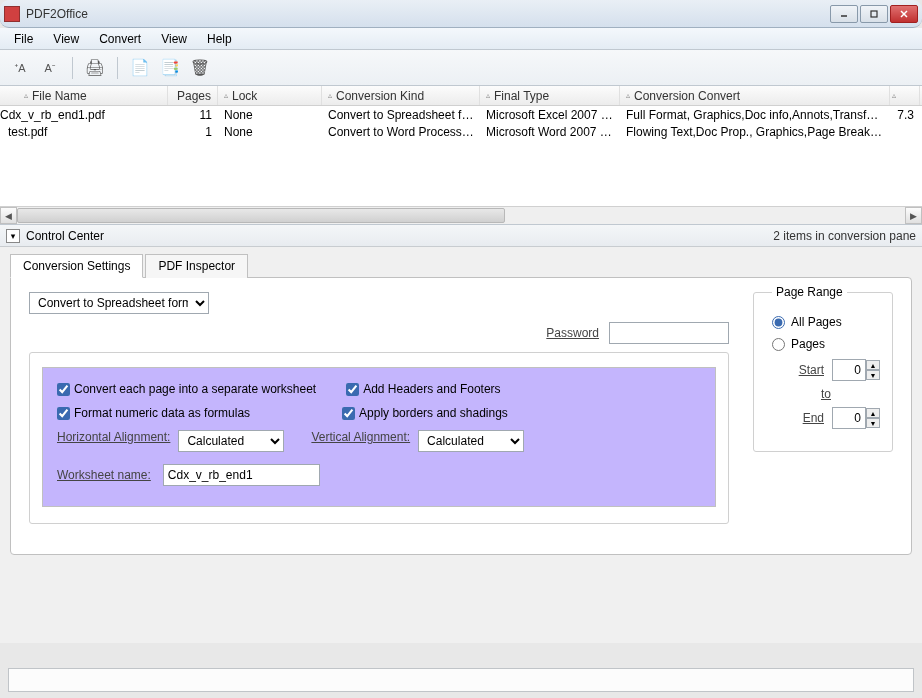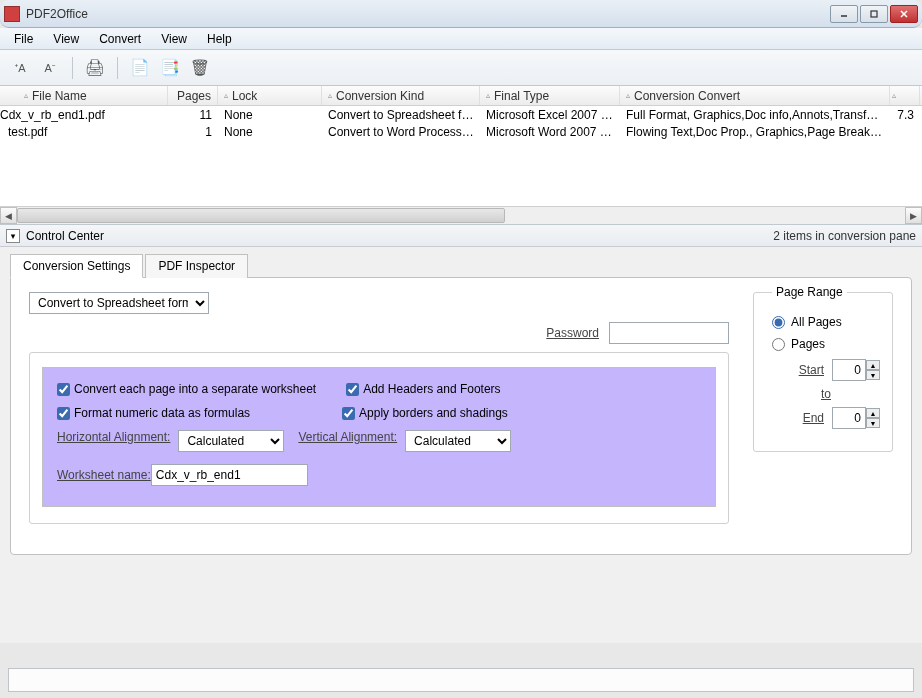--- a/index.html
+++ b/index.html
@@ -76,21 +76,21 @@
 .legend-row { margin-top:-26px; margin-bottom: 10px;}
 .inner-tabs { display: flex; margin-bottom: -1px; position: relative; z-index: 1;}
 .inner-tab { padding: 3px 8px; background: #f6f6f6; border: 1px solid #c0c0c0; margin-right: 0; cursor: pointer; font-size: 12px;}
 .inner-tab.active { background: #fff; border-bottom: 1px solid #fff; position: relative; z-index:2;}
 .inner-panel { border: 1px solid #c0c0c0; background: #c4b5fd; padding: 14px 0 20px 14px; }
 .chk-row { display: flex; align-items: center; gap: 30px; margin-bottom: 10px; }
 .chk { display: flex; align-items: center; gap: 4px; cursor: pointer; }
 .chk input { accent-color: #3a6ab0; }
 .align-row { display: flex; gap: 8px; margin-bottom: 12px; margin-top: 4px;}
 .align-row select { width: 106px; }
-.ws-row { display:flex; align-items:center; }
+.ws-row { display:flex; align-items:center; gap: 12px;}
 .ws-row input { width: 157px; }
 
 .page-range { border: 1px solid #d0d0d0; border-radius: 3px; padding: 8px 12px 16px 18px; }
 .page-range .pr-title { position: relative; top: -16px; background: #fff; padding: 0 4px; display: inline-block;}
 .radio-row { display:flex; align-items:center; gap:6px; margin-bottom: 8px; cursor:pointer;}
 .radio-row input { accent-color: #3a6ab0;}
 .spin-row { display:flex; align-items:center; justify-content:flex-end; gap:8px; margin-bottom: 6px; padding-right: 0;}
 .spin { display:flex; align-items:center; }
 .spin input { width: 34px; text-align:right; }
 .spin .spinbtns { display:flex; flex-direction:column; }
@@ -258,21 +258,21 @@
                 <span>Format numeric data as formulas</span>
               </label>
             <label class="chk" style="margin-left:62px">
                 <input type="checkbox" checked="" style="">
                 <span>Apply borders and shadings</span>
               </label>
           </div>
           <div class="align-row">
             <label class="lbl">Horizontal Alignment:</label>
             <select><option>Calculated</option></select>
-            <label class="lbl" style="margin-left:6px">Vertical Alignment:</label>
+            <label class="lbl" style="margin-left:19px">Vertical Alignment:</label>
             <select><option>Calculated</option></select>
           </div>
           <div class="ws-row">
             <label class="lbl">Worksheet name:</label>
             <input type="text" value="Cdx_v_rb_end1" style="">
           </div>
         </div>
       </div>
     </div>
 

